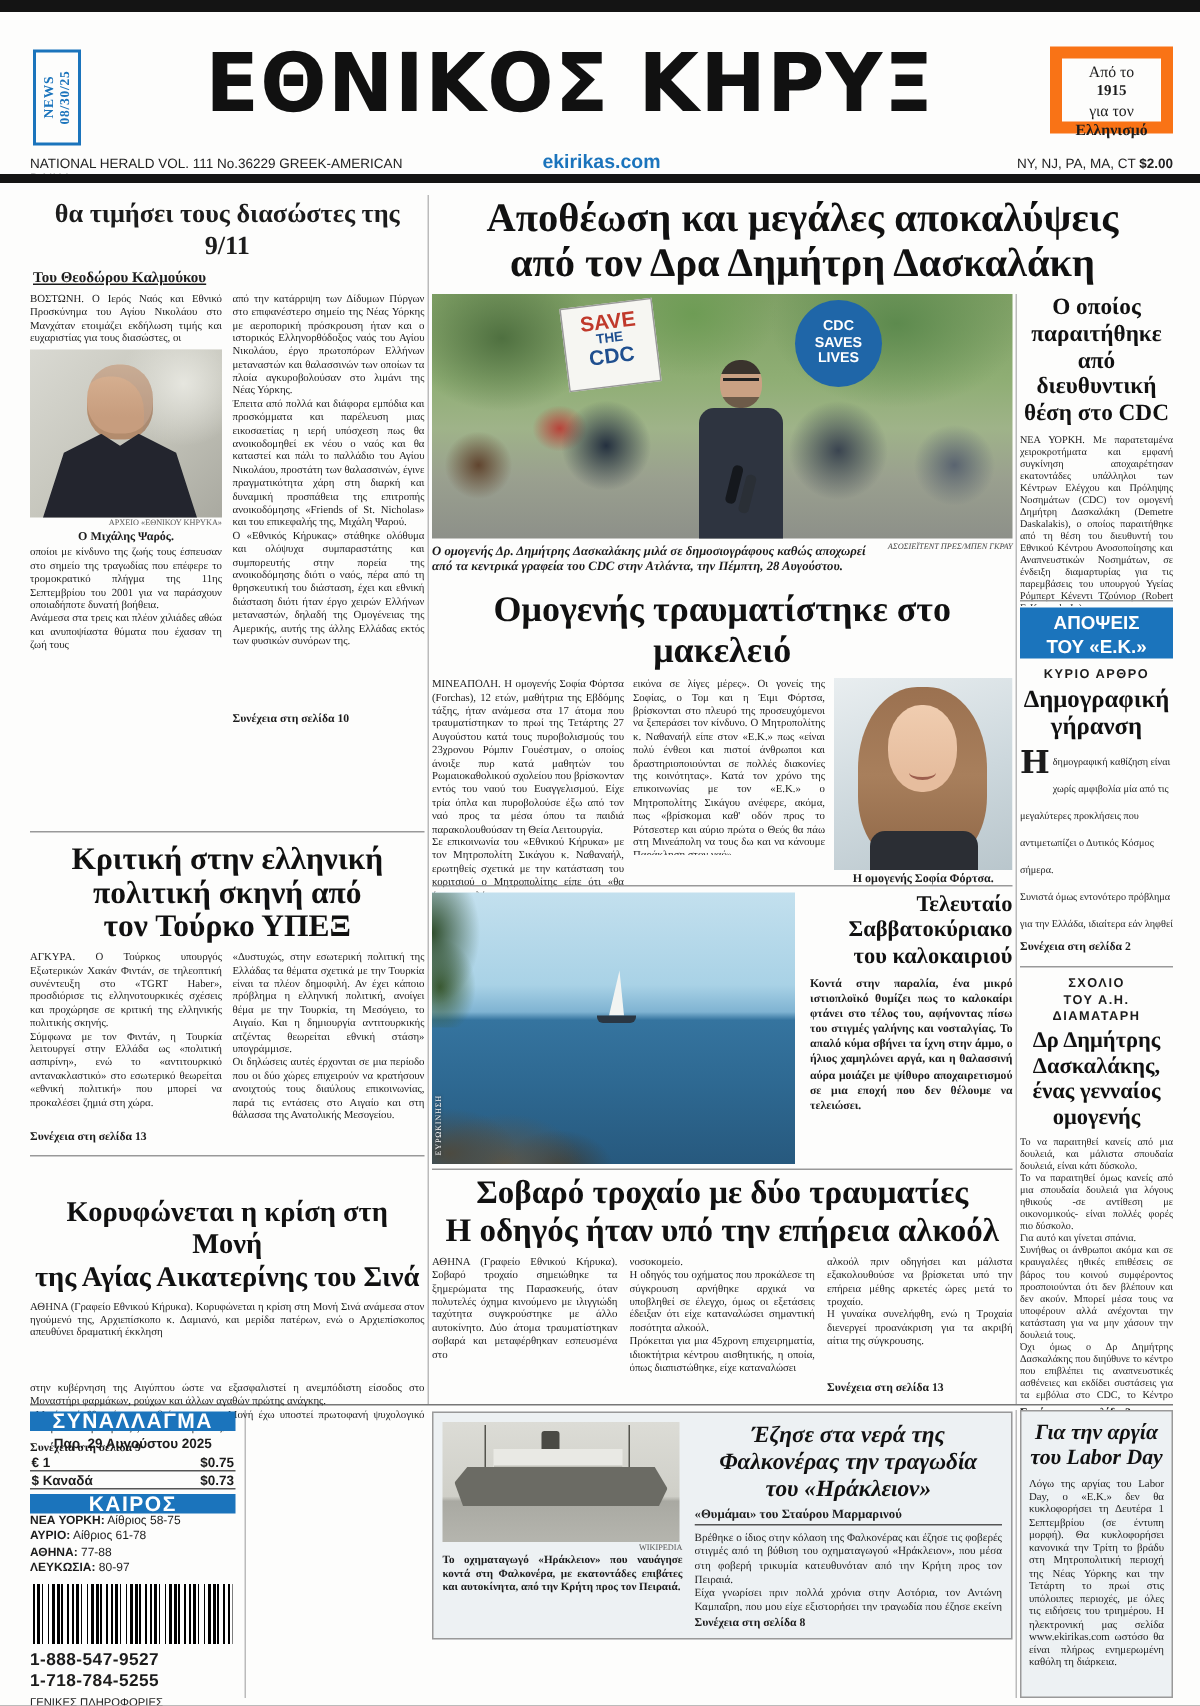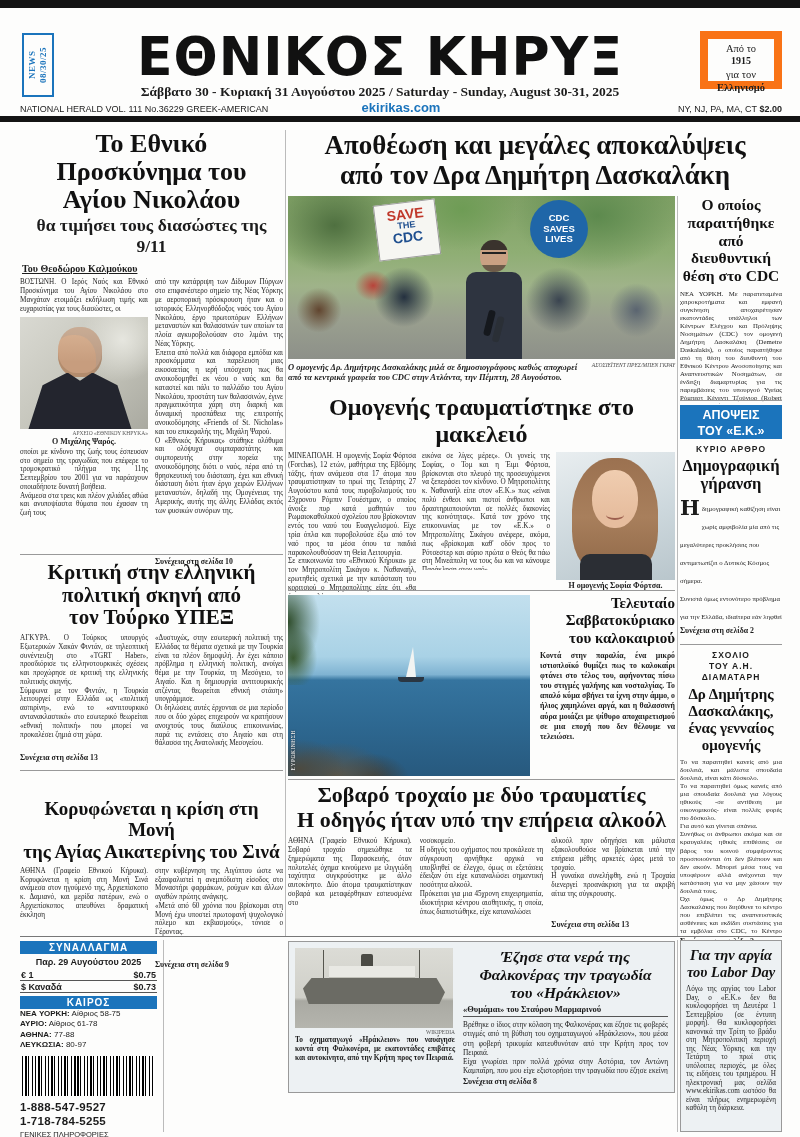--- a/index.html
+++ b/index.html
@@ -116,21 +116,21 @@
   .bluebar{background:#1b74bc;color:#fff;font-family:"Liberation Sans",sans-serif;font-weight:bold;
            text-align:center;}
   .opinions-box{width:102px;height:34px;font-size:12.5px;line-height:1.25;padding-top:3px;box-sizing:border-box;}
   .kicker{font-family:"Liberation Sans",sans-serif;font-weight:bold;font-size:8.5px;text-align:center;
           letter-spacing:1px;white-space:pre-line;line-height:1.3;}
   .dropcap{float:left;font-size:21px;line-height:.85;font-weight:bold;padding:2px 2px 0 0;font-family:"DejaVu Serif",serif;}
   .graybox{background:#edf1f3;border:1px solid #999;box-sizing:border-box;}
   .it{font-style:italic;}
   
   .infobox{font-family:"Liberation Sans",sans-serif;}
-  .infobar{height:13px;font-size:10px;letter-spacing:1px;line-height:13px;}
+  .infobar{height:13px;font-size:14px;letter-spacing:1px;line-height:13px;}
   .fxdate{font-weight:bold;font-size:9px;text-align:center;margin:3px 0 2px;}
   .fxrow{display:flex;justify-content:space-between;font-weight:bold;font-size:9px;
          border-bottom:1px solid #555;padding:1px 1px 0;}
   .wrow{font-size:8px;line-height:1.3;}
   .wrow b{font-weight:bold;}
   .barcode{height:40px;margin:5px 2px 4px;background:
      repeating-linear-gradient(90deg,#000 0 1.5px,#fff 1.5px 3px,#000 3px 5px,#fff 5px 6px,
      #000 6px 6.8px,#fff 6.8px 10px,#000 10px 11px,#fff 11px 13px);}
   .phones{font-weight:bold;font-size:11.5px;line-height:1.25;letter-spacing:.3px;}
   .ginfo{font-size:7.5px;margin-top:2px;}
@@ -141,44 +141,40 @@
 <body>
 
 <div class="page">
 
   <div class="abs topbar"></div>
   <div class="abs newsbox">
     <span>NEWS
 08/30/25</span>
   </div>
   <div class="abs mast-title">ΕΘΝΙΚΟΣ ΚΗΡΥΞ</div>
-  <div class="abs mast-date">Σάββατο 30 - Κυριακή 31 Αυγούστου 2025 / Saturday - Sunday, August 30-31, 2025</div>
   <div class="abs sincebox">
     <div>Από το</div>
     <div class="yr">1915</div>
     <div>για τον</div>
     <div class="b">Ελληνισμό</div>
   </div>
   <div class="abs inforow">
     <span class="l">NATIONAL HERALD VOL. 111    No.36229   GREEK-AMERICAN DAILY</span>
     <span class="c">ekirikas.com</span>
     <span class="r"><span>NY, NJ, PA, MA, CT </span><span class="price">$2.00</span></span>
   </div>
   <div class="abs thickrule"></div>
 
   <div class="abs vrule" style="left:285px;top:130px;height:806px;"></div>
   <div class="abs vrule" style="left:677px;top:196px;height:740px;"></div>
   <div class="abs vrule" style="left:163px;top:940px;height:192px;"></div>
   <div class="abs vrule" style="left:677px;top:940px;height:192px;"></div>
   <div class="abs hrule-bottom"></div>
 
   <section class="abs" style="left:20px;top:130px;width:263px;height:420px;">
-    <h2 class="hl" style="font-size:26px;line-height:1.07;">Το Εθνικό
-Προσκύνημα του
-Αγίου Νικολάου</h2>
     <h3 class="subhl" style="font-size:17.5px;">θα τιμήσει τους διασώστες της 9/11</h3>
     <div class="byline">Του Θεοδώρου Καλμούκου</div>
     <div class="cols" style="height:288px;">
       <div class="col">
         <p class="bt">ΒΟΣΤΩΝΗ. Ο Ιερός Ναός και Εθνικό Προσκύνημα του Αγίου Νικολάου στο Μανχάταν ετοιμάζει εκδήλωση τιμής και ευχαριστίας για τους διασώστες, οι</p>
         <figure style="margin:3px 0 2px;">
           <div class="photo ph-psaros">
             <div class="ps-head"></div>
             <div class="ps-shirt"></div>
             <div class="ps-suit"></div>
@@ -213,21 +209,21 @@
         <p class="bt grow">«Δυστυχώς, στην εσωτερική πολιτική της Ελλάδας τα θέματα σχετικά με την Τουρκία είναι τα πλέον δημοφιλή. Αν έχει κάποιο πρόβλημα η ελληνική πολιτική, ανοίγει θέμα με την Τουρκία, τη Μεσόγειο, το Αιγαίο. Και η δημιουργία αντιτουρκικής ατζέντας θεωρείται εθνική στάση» υπογράμμισε.
 Οι δηλώσεις αυτές έρχονται σε μια περίοδο που οι δύο χώρες επιχειρούν να κρατήσουν ανοιχτούς τους διαύλους επικοινωνίας, παρά τις εντάσεις στο Αιγαίο και στη θάλασσα της Ανατολικής Μεσογείου.</p>
       </div>
     </div>
   </section>
   <div class="abs hdiv" style="left:20px;top:770px;width:263px;"></div>
 
   <section class="abs" style="left:20px;top:777px;width:263px;height:156px;margin-top:21px;">
     <h2 class="hl" style="font-size:19px;line-height:1.12;">Κορυφώνεται η κρίση στη Μονή
 της Αγίας Αικατερίνης του Σινά</h2>
-    <div class="cols" style="height:102px;margin-top:5px;">
+    <div class="cols" style="height:102px;margin-top:5px;flex-direction:column;">
       <div class="col">
         <p class="bt grow">ΑΘΗΝΑ (Γραφείο Εθνικού Κήρυκα). Κορυφώνεται η κρίση στη Μονή Σινά ανάμεσα στον ηγούμενό της, Αρχιεπίσκοπο κ. Δαμιανό, και μερίδα πατέρων, ενώ ο Αρχιεπίσκοπος απευθύνει δραματική έκκληση</p>
       </div>
       <div class="col">
         <p class="bt grow">στην κυβέρνηση της Αιγύπτου ώστε να εξασφαλιστεί η ανεμπόδιστη είσοδος στο Μοναστήρι φαρμάκων, ρούχων και άλλων αγαθών πρώτης ανάγκης.
 «Μετά από 60 χρόνια που βρίσκομαι στη Μονή έχω υποστεί πρωτοφανή ψυχολογικό πόλεμο και εκβιασμούς», τόνισε ο Γέροντας.</p>
         <div class="cont">Συνέχεια στη σελίδα 9</div>
       </div>
     </div>
   </section>

